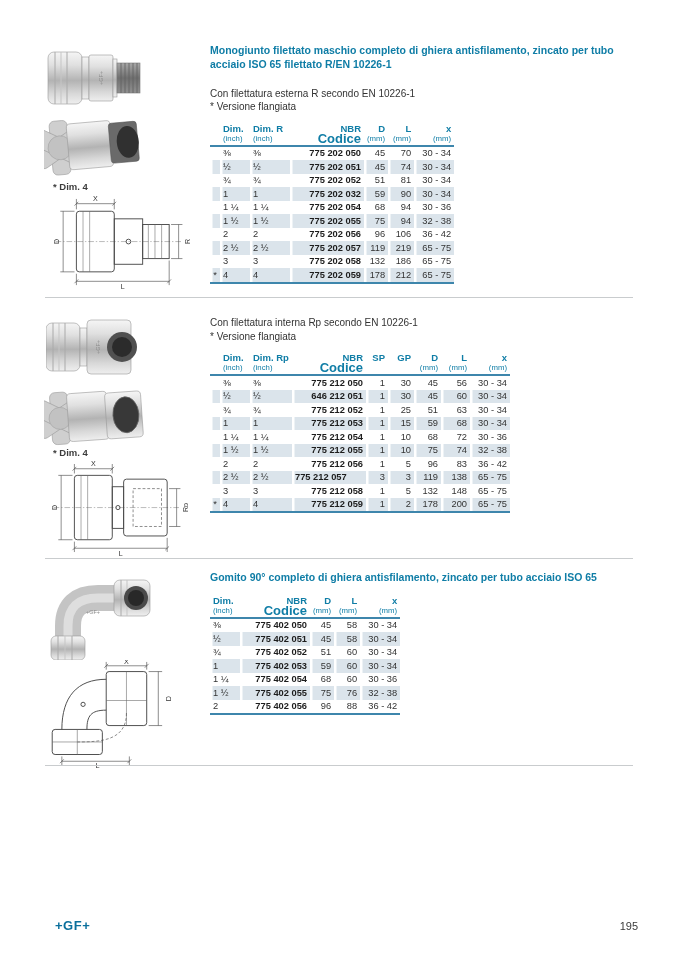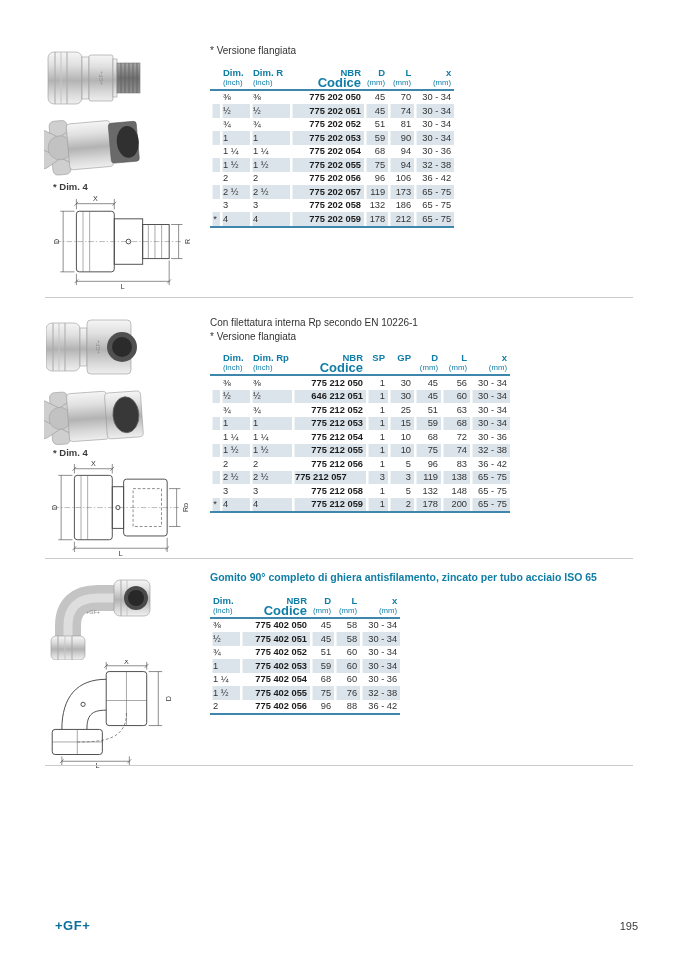--- a/index.html
+++ b/index.html
@@ -144,21 +144,23 @@
       <line class="dim-line" x1="30" y1="84" x2="30" y2="96"></line>
       <line class="dim-line" x1="128" y1="70" x2="128" y2="96"></line>
       <line class="dim-line" x1="30" y1="92" x2="128" y2="92"></line>
       <line class="dim-line" x1="28" y1="94" x2="32" y2="90"></line>
       <line class="dim-line" x1="126" y1="94" x2="130" y2="90"></line>
       <text class="dim-label" x="79" y="100" text-anchor="middle">L</text>
     </svg>
   </div>
 
   <div class="right-col" style="top:44px">
+    <p class="sec-title">Monogiunto filettato maschio completo di ghiera antisfilamento, zincato per tubo acciaio ISO 65 filettato R/EN 10226-1</p>
     <div class="notes">
+      <p class="note">Con filettatura esterna R secondo EN 10226-1</p>
       <p class="note">* Versione flangiata</p>
     </div>
     <table class="spec">
         <colgroup>
           <col style="width: 10px;">
           <col style="width: 30px;">
           <col style="width: 40px;">
           <col style="width: 74px;">
           <col style="width: 24px;">
           <col style="width: 26px;">
@@ -209,21 +211,21 @@
             <td style="text-align: left;">¾</td>
             <td class="code" style="text-align: right;">775 202 052</td>
             <td style="text-align: right;">51</td>
             <td style="text-align: right;">81</td>
             <td style="text-align: right;">30 - 34</td>
           </tr>
           <tr class="shade">
             <td style="text-align: center;"></td>
             <td style="text-align: left;">1</td>
             <td style="text-align: left;">1</td>
-            <td class="code" style="text-align: right;">775 202 053</td>
+            <td class="code" style="text-align: right;">775 202 032</td>
             <td style="text-align: right;">59</td>
             <td style="text-align: right;">90</td>
             <td style="text-align: right;">30 - 34</td>
           </tr>
           <tr>
             <td style="text-align: center;"></td>
             <td style="text-align: left;">1 ¼</td>
             <td style="text-align: left;">1 ¼</td>
             <td class="code" style="text-align: right;">775 202 054</td>
             <td style="text-align: right;">68</td>
@@ -247,21 +249,21 @@
             <td style="text-align: right;">96</td>
             <td style="text-align: right;">106</td>
             <td style="text-align: right;">36 - 42</td>
           </tr>
           <tr class="shade">
             <td style="text-align: center;"></td>
             <td style="text-align: left;">2 ½</td>
             <td style="text-align: left;">2 ½</td>
             <td class="code" style="text-align: right;">775 202 057</td>
             <td style="text-align: right;">119</td>
-            <td style="text-align: right;">173</td>
+            <td style="text-align: right;">219</td>
             <td style="text-align: right;">65 - 75</td>
           </tr>
           <tr>
             <td style="text-align: center;"></td>
             <td style="text-align: left;">3</td>
             <td style="text-align: left;">3</td>
             <td class="code" style="text-align: right;">775 202 058</td>
             <td style="text-align: right;">132</td>
             <td style="text-align: right;">186</td>
             <td style="text-align: right;">65 - 75</td>

